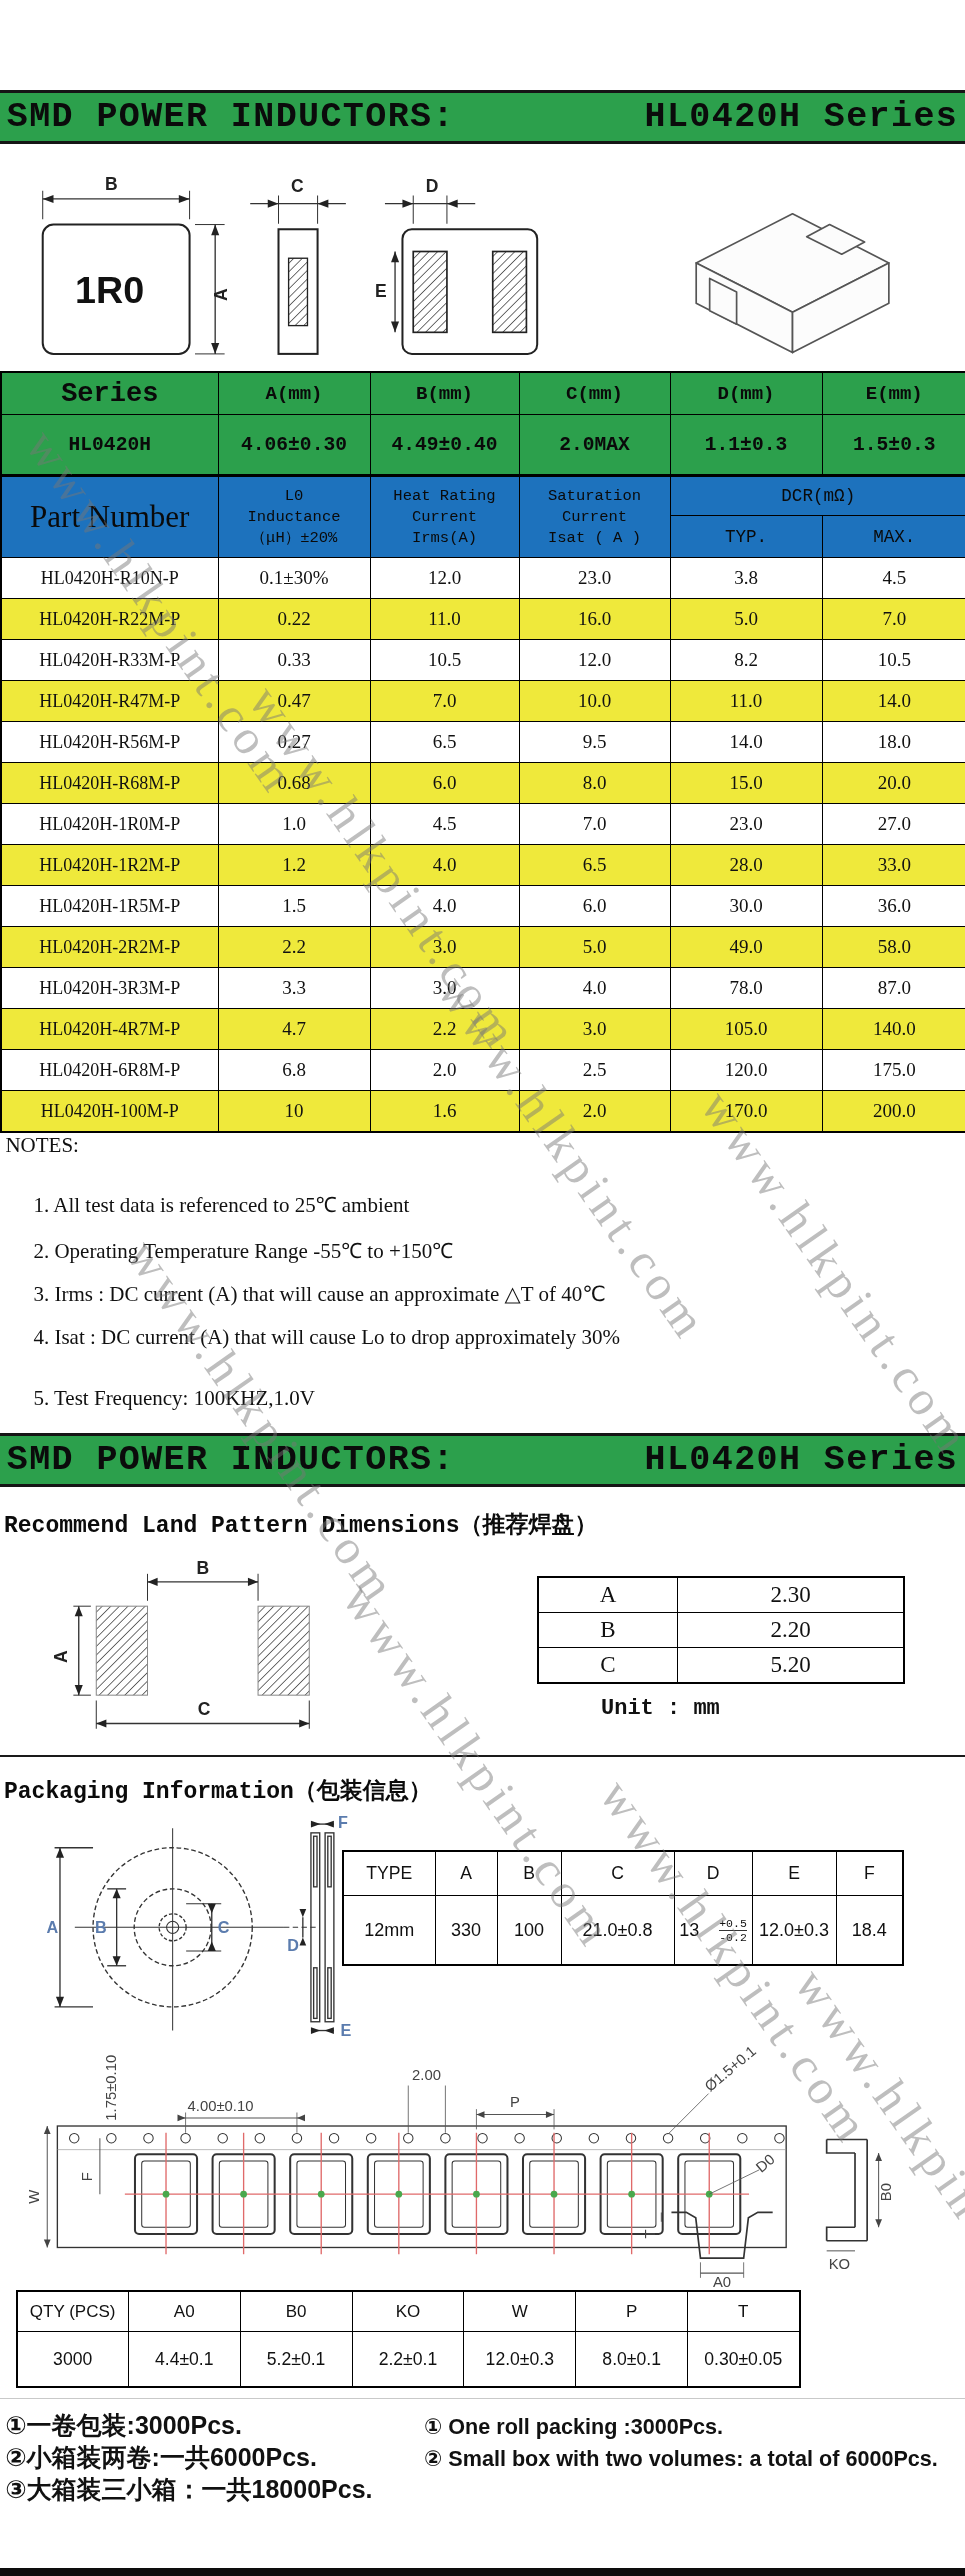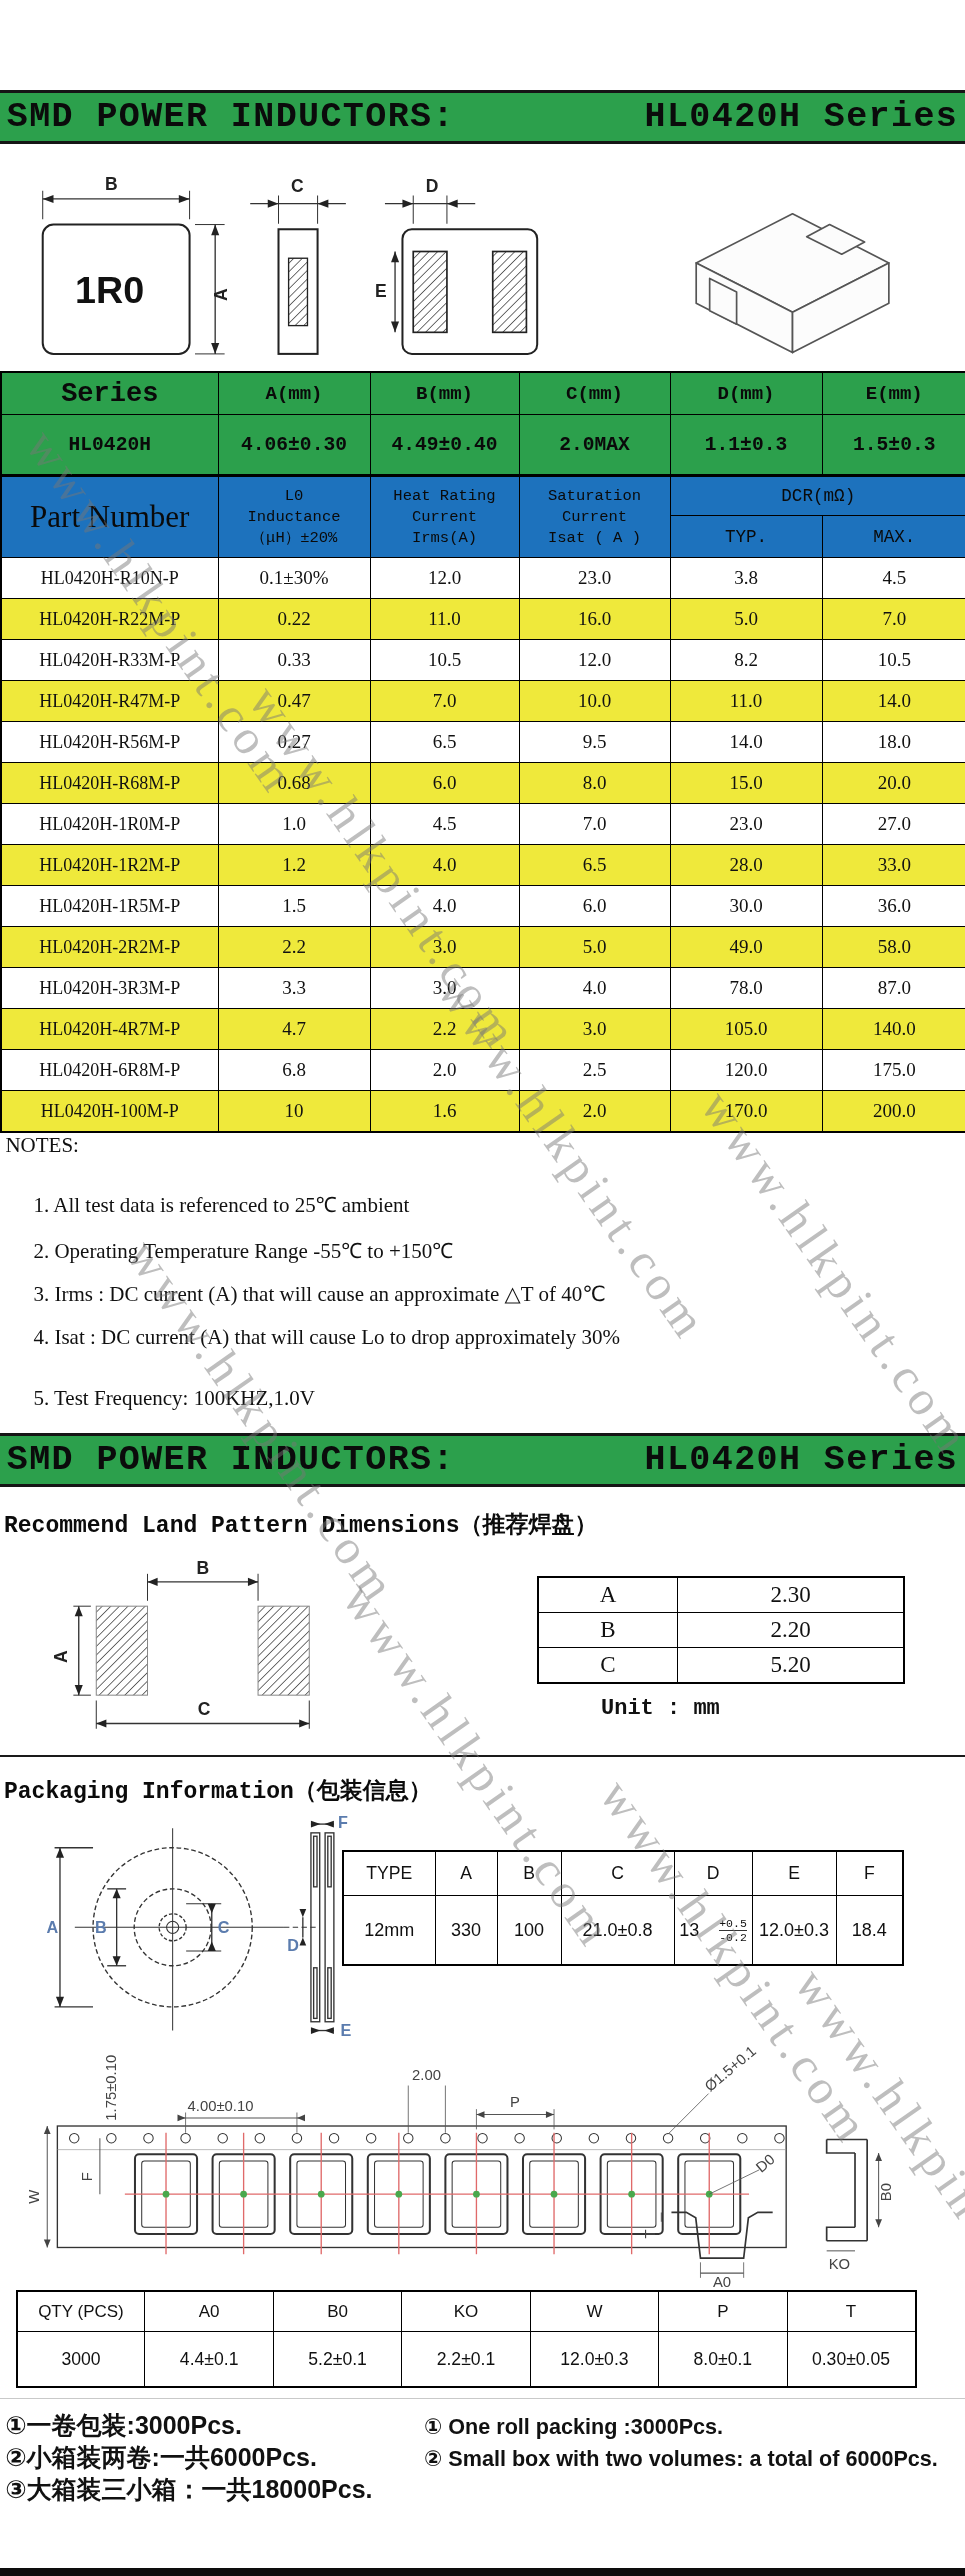--- a/index.html
+++ b/index.html
@@ -68,21 +68,21 @@
   
   #type-table{left:342px;top:1850px;width:562px;border:2px solid #000;}
   #type-table th{height:43px;font-family:"Liberation Sans",sans-serif;font-weight:normal;font-size:17.6px;}
   #type-table td{height:68px;font-family:"Liberation Sans",sans-serif;font-size:18px;}
   .tolwrap{display:inline-flex;align-items:center;}
   .tolcol{display:inline-flex;flex-direction:column;font-size:11.5px;line-height:13px;margin-left:20px;
       font-family:Liberation Mono, monospace;}
   .tolcol .b{border-top:0.7px solid #333;}
 
   
-  #qty-table{left:15.5px;top:2290px;width:901px;border:2px solid #000;}
+  #qty-table{left:15.5px;top:2290px;width:785px;border:2px solid #000;}
   #qty-table th{height:39px;font-family:"Liberation Sans",sans-serif;font-weight:normal;font-size:17px;}
   #qty-table td{height:54px;font-family:"Liberation Sans",sans-serif;font-size:17.6px;}
 
   .grayline{left:0;width:965px;height:1.4px;background:#c9c9c9;}
 
   
   #pack-cn{left:5.4px;top:2409px;font-size:25px;line-height:32px;
       font-family:"Liberation Sans","DejaVu Sans",sans-serif;font-weight:bold;}
   #pack-en{left:424px;top:2411px;font-size:21.6px;line-height:32px;
       font-family:"Liberation Sans","DejaVu Sans",sans-serif;font-weight:bold;}

